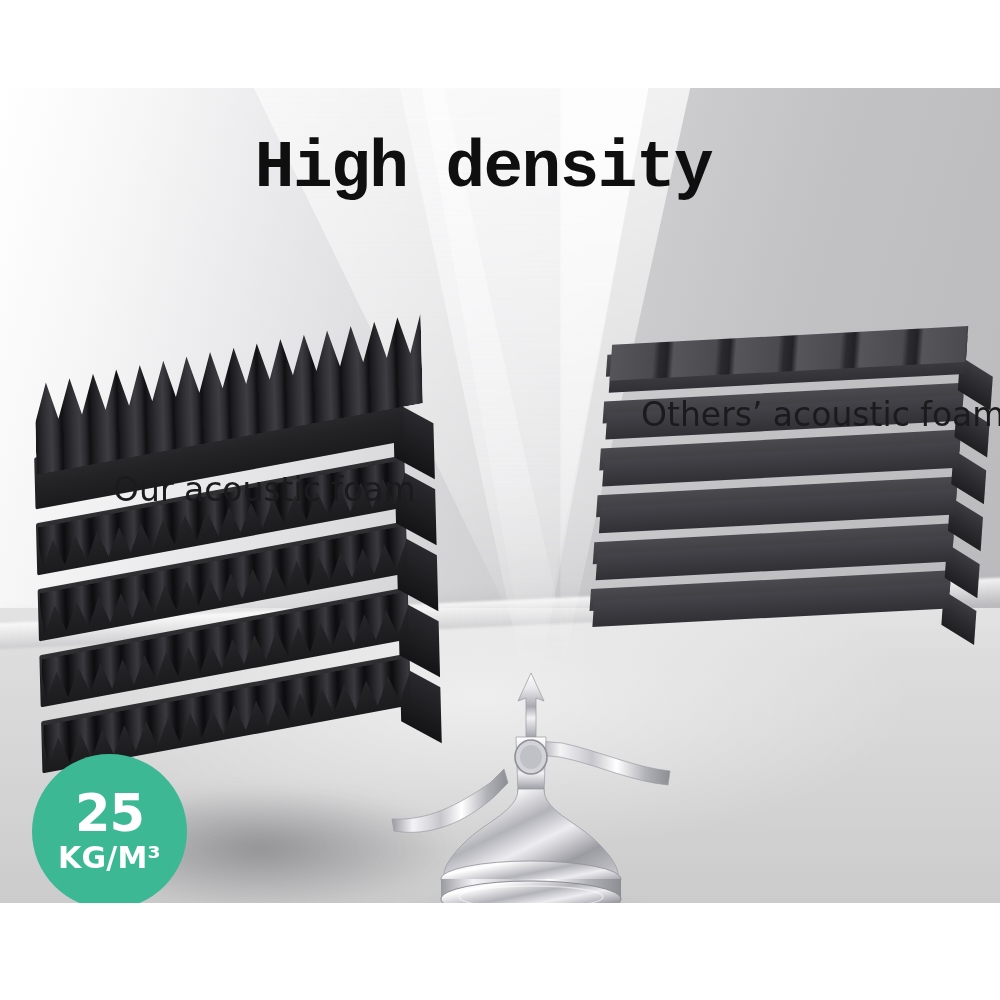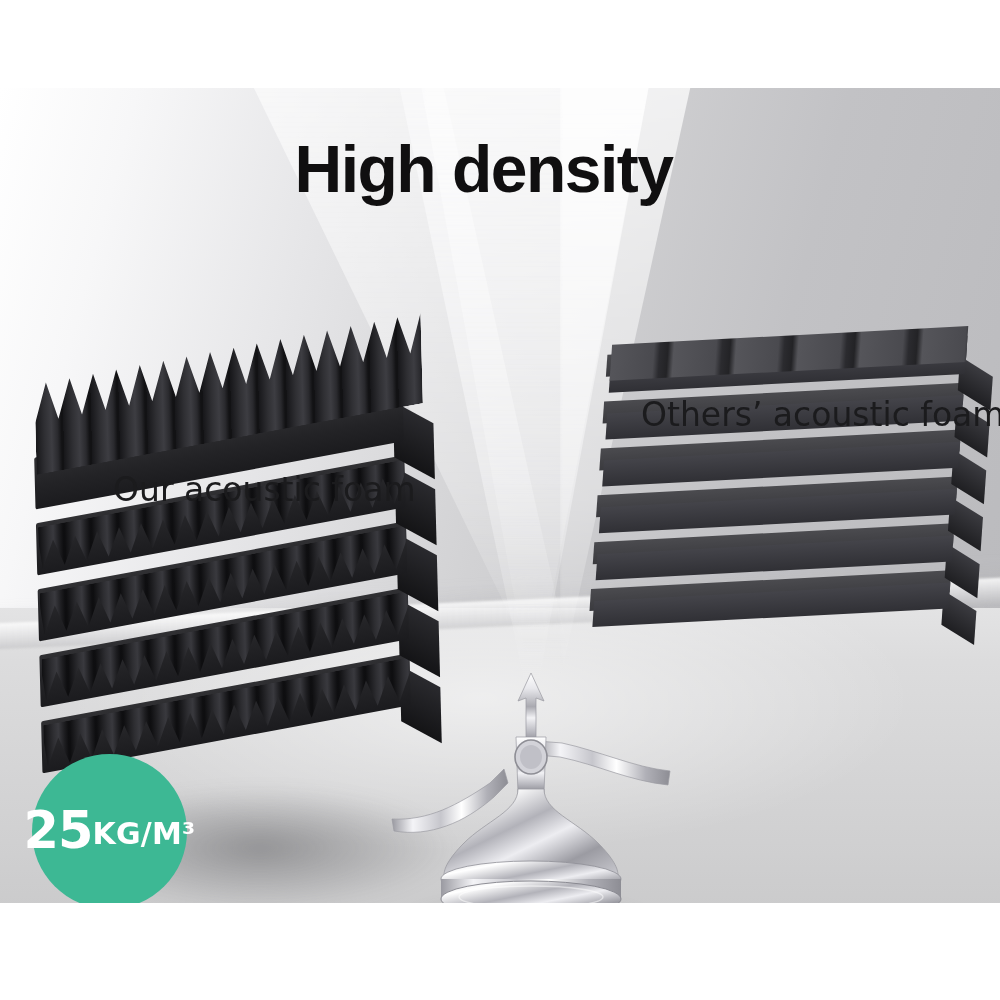--- a/index.html
+++ b/index.html
@@ -43,21 +43,21 @@
       clip-path:polygon(0% 0%,100% 0%,52% 100%,46% 100%);filter:blur(3px);}
 
   
   .band{position:absolute;left:0;width:1000px;background:#ffffff;}
   .band.top{top:0;height:88px;}
   .band.bottom{bottom:0;height:97px;}
 
   
   .headline{position:absolute;left:0;top:136px;width:967px;text-align:center;
             font-size:66px;font-weight:700;letter-spacing:-1.5px;color:#100f10;line-height:1;
-            font-family:Liberation Sans, sans-serif;}
+            font-family:Liberation Mono, monospace;}
 
   
   .caption{position:absolute;font-size:33px;color:#1b1b1d;white-space:nowrap;
            font-family:"DejaVu Sans","Liberation Sans",sans-serif;margin-top:32px;}
   .caption.left{left:113px;top:350px;text-align:center;}
   .caption.right{left:641px;top:275px;}
 
   
   .stack-left{position:absolute;left:30px;top:313px;width:410px;height:400px;
               transform:rotate(-1.5deg);}
@@ -108,21 +108,21 @@
      transform:skewY(-7deg);
      background:repeating-linear-gradient(90deg,
         #55555a 0px,#4a4a4f 42px,#2b2b2f 48px,#232326 56px,#55555a 62px);}
 
   
   .scale{position:absolute;left:386px;top:583px;width:290px;height:258px;}
   .scale svg{position:absolute;left:0;top:0;}
 
   
   .badge{position:absolute;left:32px;top:666px;width:155px;height:155px;border-radius:50%;
-         background:#3db894;display:flex;flex-direction:row;align-items:center;
+         background:#3db894;display:flex;flex-direction:column;align-items:center;
          justify-content:center;color:#ffffff;}
   .badge .num{font-size:51px;font-weight:700;line-height:.95;letter-spacing:-1px;
               font-family:"DejaVu Sans","Liberation Sans",sans-serif;}
   .badge .unit{font-size:30px;font-weight:700;line-height:1;margin-top:4px;letter-spacing:.2px;
                font-family:"DejaVu Sans","Liberation Sans",sans-serif;}
 
   
   .shadow-l{position:absolute;left:70px;top:700px;width:380px;height:120px;
             background:radial-gradient(ellipse at 50% 50%,rgba(60,60,64,.42),rgba(60,60,64,0) 72%);
             filter:blur(8px);}

